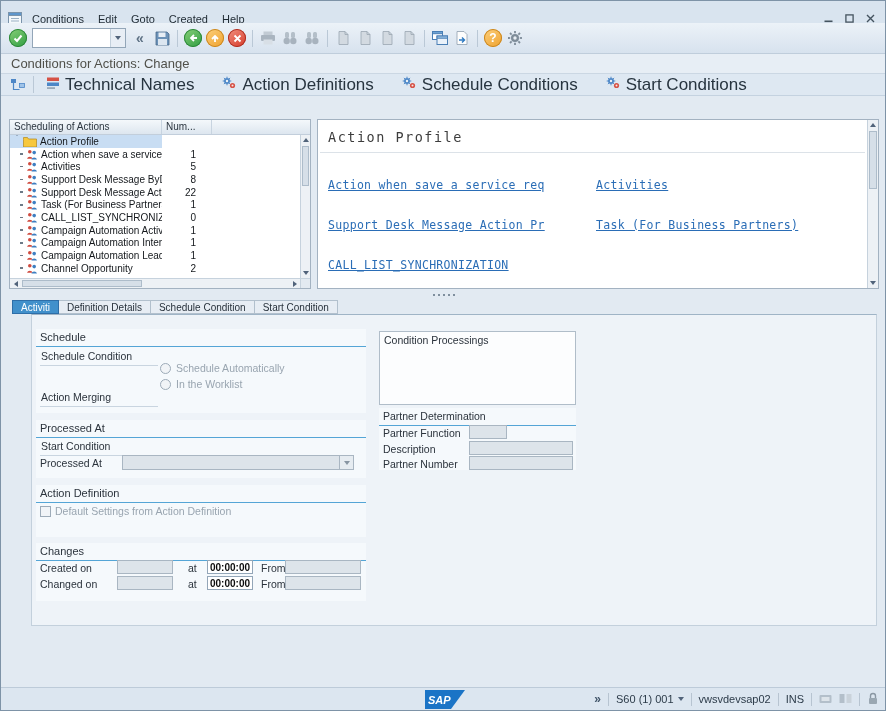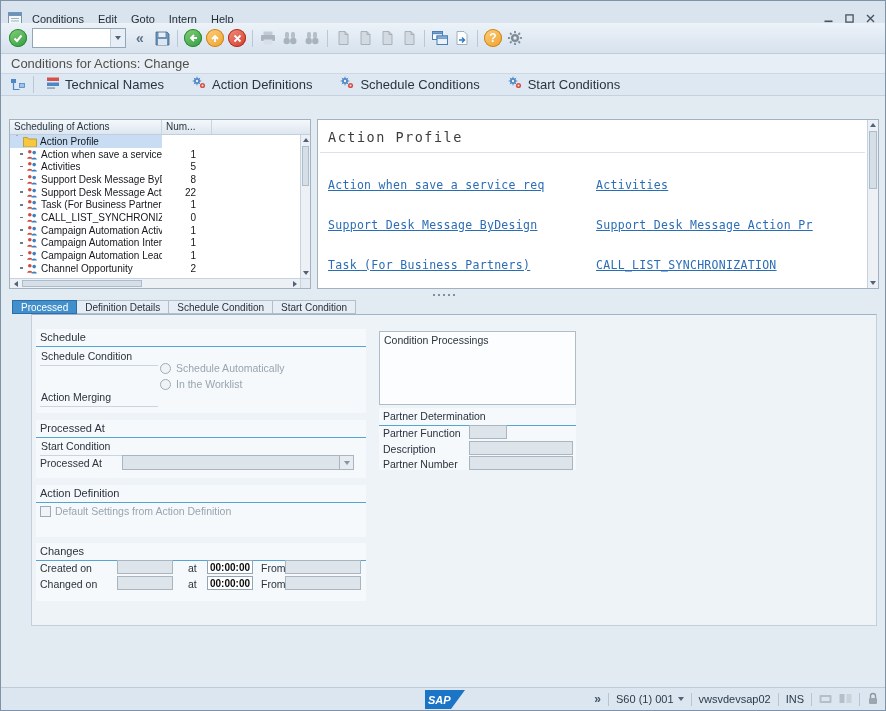--- a/index.html
+++ b/index.html
@@ -30,21 +30,21 @@
 
 .t-down{width:0;height:0;border-left:3.5px solid transparent;border-right:3.5px solid transparent;border-top:4px solid #51637a;}
 .t-up{width:0;height:0;border-left:3.5px solid transparent;border-right:3.5px solid transparent;border-bottom:4px solid #51637a;}
 .t-left{width:0;height:0;border-top:3.5px solid transparent;border-bottom:3.5px solid transparent;border-right:4px solid #51637a;}
 .t-right{width:0;height:0;border-top:3.5px solid transparent;border-bottom:3.5px solid transparent;border-left:4px solid #51637a;}
 
 
 .titlebar{position:absolute;left:0;top:53px;right:0;height:20px;background:#e7eef5;border-bottom:1px solid #cbd7e3;display:flex;align-items:center;padding:0 10px;}
 .titlebar .t{font-size:13px;color:#50504a;}
 .apptoolbar{position:absolute;left:0;top:73px;right:0;height:22px;background:#dee8f2;border-bottom:1px solid #c4d2e0;display:flex;align-items:center;padding:0 6px;}
-.app-btn{display:flex;align-items:center;gap:5px;height:20px;padding:0 8px;margin-right:12px;font-size:13px;color:#27343f;background:transparent;border:0;font-family:inherit;cursor:default;}
+.app-btn{display:flex;align-items:center;gap:5px;height:20px;padding:0 8px;margin-right:12px;font-size:17px;color:#27343f;background:transparent;border:0;font-family:inherit;cursor:default;}
 
 
 .tree-panel{position:absolute;left:8px;top:118px;width:302px;height:170px;background:#fff;border:1px solid #a3b2c1;}
 .tree-header{position:absolute;left:0;top:0;right:0;height:15px;background:linear-gradient(#f4f8fb,#dde6ef);border-bottom:1px solid #c2cedb;display:flex;}
 .th-cell{font-size:10px;color:#2c3640;padding:1px 4px 0;border-right:1px solid #c8d4e0;white-space:nowrap;overflow:hidden;}
 .tree-body{position:absolute;left:0;top:15px;right:10px;bottom:10px;overflow:hidden;background:#fff;}
 .tree-row{display:flex;align-items:center;height:12.7px;font-size:10px;color:#14181c;white-space:nowrap;}
 .tr-main{display:flex;align-items:center;width:152px;height:100%;overflow:hidden;padding-left:3px;}
 .tree-row.selected .tr-main{background:#c8ddf3;}
 .tr-label{overflow:hidden;}
@@ -146,21 +146,21 @@
     <span class="app-icon">
       <svg width="14" height="13" viewBox="0 0 14 13">
           <rect x="0.5" y="0.5" width="13" height="12" fill="#f4f8fb" stroke="#7b94ab"></rect>
           <rect x="0.5" y="0.5" width="13" height="3" fill="#5e96cc" stroke="#7b94ab"></rect>
           <path d="M3 6.5 h8 M3 9 h8" stroke="#9ab0c4" stroke-width="1"></path>
         </svg>
     </span>
     <span class="menu-item">Conditions</span>
     <span class="menu-item">Edit</span>
     <span class="menu-item">Goto</span>
-    <span class="menu-item">Intern</span>
+    <span class="menu-item">Created</span>
     <span class="menu-item">Help</span>
     <div class="win-controls">
       <span class="win-btn">
           <svg width="9" height="9">
             <rect x="0.5" y="6.5" width="8" height="1.6" fill="#44535f"></rect>
           </svg>
         </span>
       <span class="win-btn">
           <svg width="9" height="9">
             <rect x="0.9" y="0.9" width="7.2" height="7.2" fill="none" stroke="#44535f" stroke-width="1.3"></rect>
@@ -501,21 +501,20 @@
 
   <div class="vsplit"></div>
 
   <div class="detail-panel">
     <div class="detail-body">
       <div class="detail-title">Action Profile</div>
       <div class="detail-rule"></div>
       <div class="link-grid">
         <span class="link">Action when save a service req</span>
         <span class="link">Activities</span>
-        <span class="link">Support Desk Message ByDesign</span>
         <span class="link">Support Desk Message Action Pr</span>
         <span class="link">Task (For Business Partners)</span>
         <span class="link">CALL_LIST_SYNCHRONIZATION</span>
       </div>
     </div>
     <div class="vscroll full">
       <span class="vs-up">
           <span class="t-up"></span>
         </span>
       <span class="vs-thumb" style="top:11px;height:58px"></span>
@@ -527,21 +526,21 @@
 
   <div class="hsplit">
       <i></i>
       <i></i>
       <i></i>
       <i></i>
       <i></i>
     </div>
 
   <div class="tabstrip">
-    <span class="tab first active">Processed</span>
+    <span class="tab first active">Activiti</span>
     <span class="tab">Definition Details</span>
     <span class="tab">Schedule Condition</span>
     <span class="tab">Start Condition</span>
   </div>
 
   <div class="form-area">
 
     <div class="sect" style="left:4px;top:14px;width:330px;height:84px">
       <div class="sect-head">Schedule</div>
       <span class="sublabel" style="left:4px;top:21px">Schedule Condition</span>

